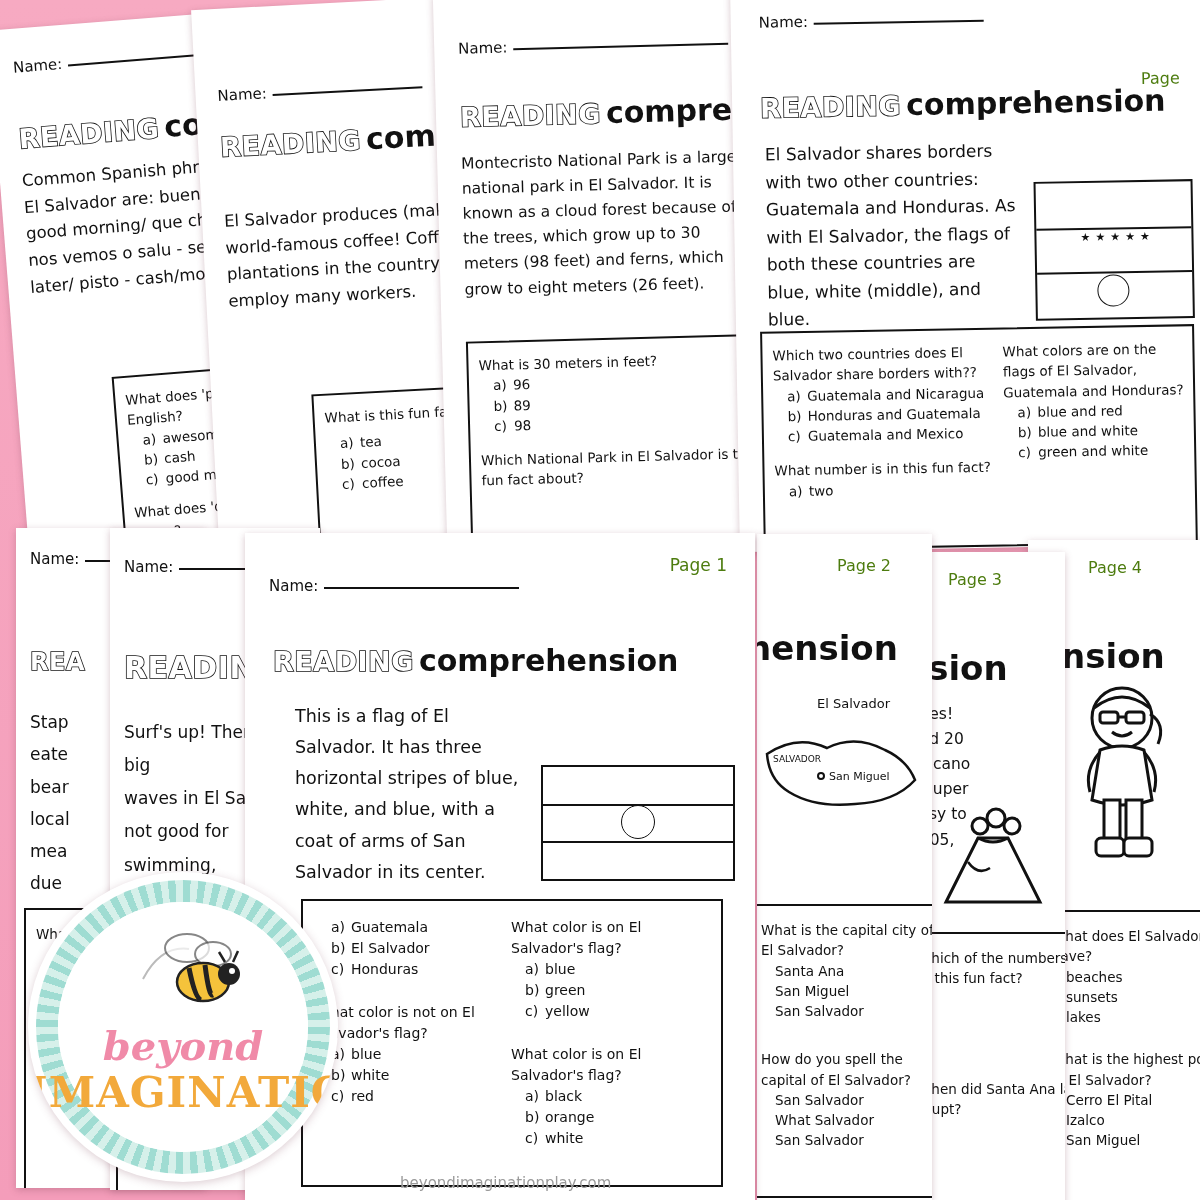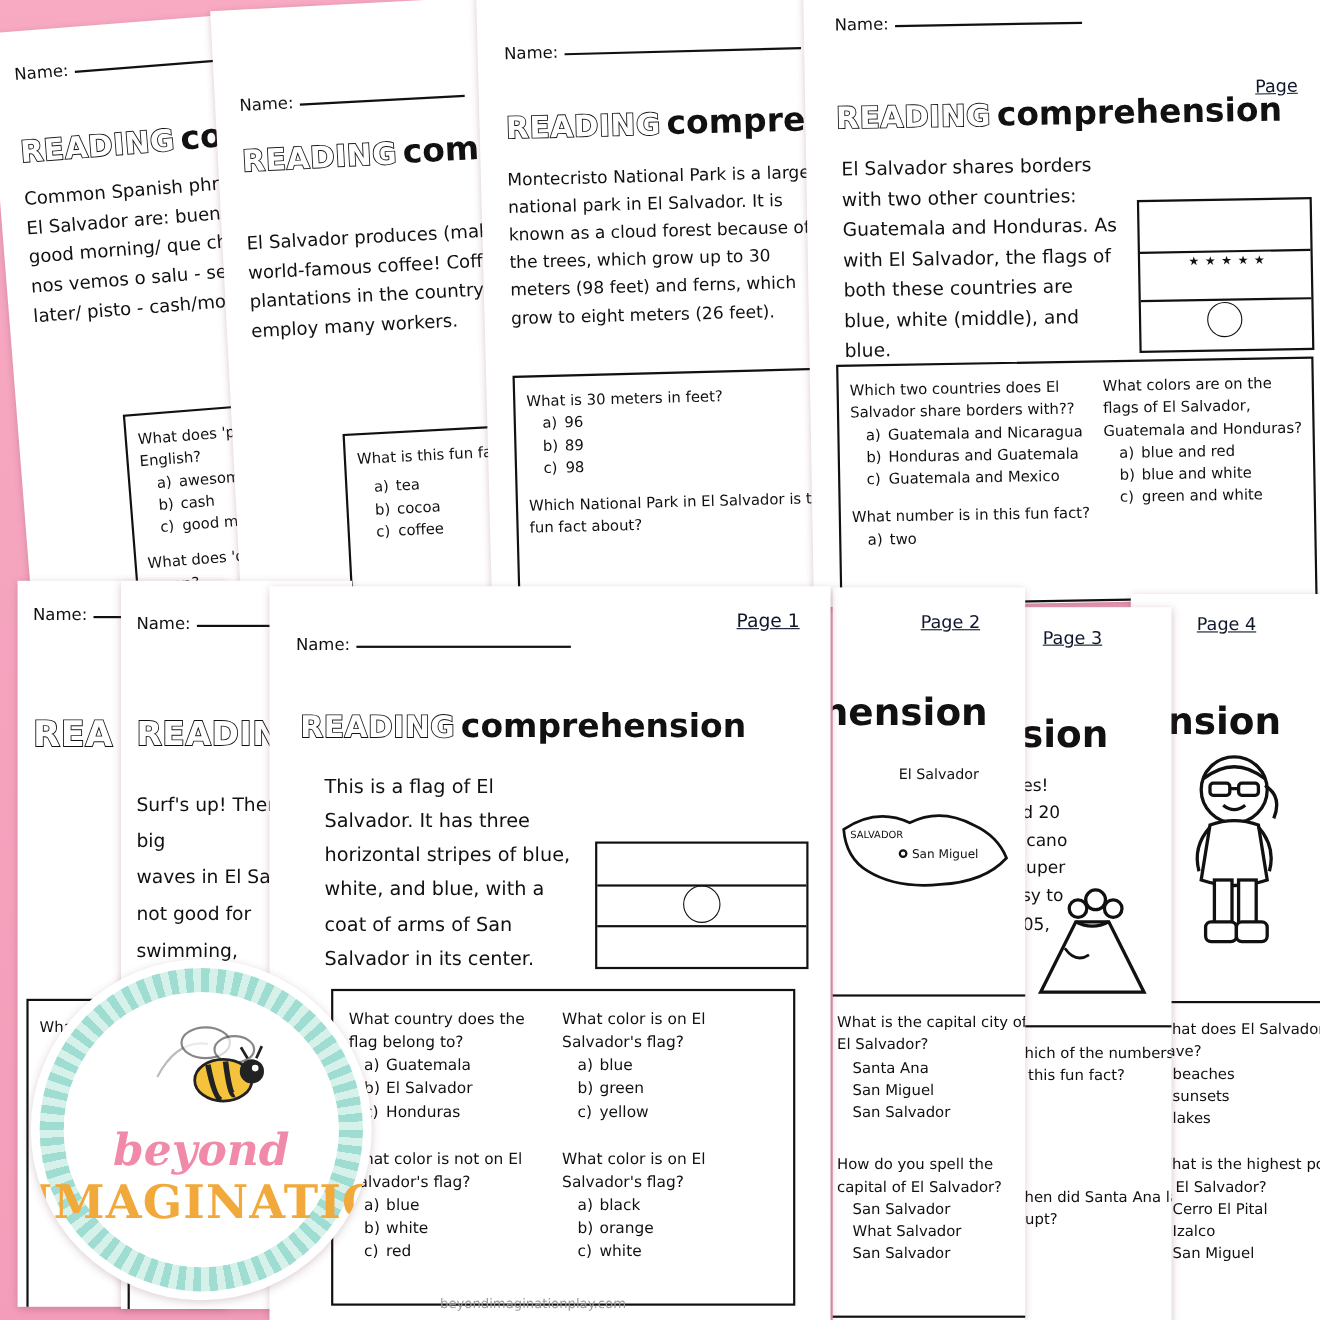--- a/index.html
+++ b/index.html
@@ -19,34 +19,34 @@
     position:absolute;background:#fff;
     box-shadow:0 2px 7px rgba(120,60,80,.30);
     overflow:hidden;
   }
   .inner{position:absolute;inset:0;}
   .nameline{
     position:absolute;font-family:"DejaVu Sans",sans-serif;
     font-size:15px;color:#111;white-space:nowrap;
   }
   .nameline .u{display:inline-block;border-bottom:2px solid #111;width:190px;margin-left:6px;vertical-align:2px;}
-  .pagelbl{position:absolute;font-size:16px;color:#0f172a;text-decoration:underline;}
+  .pagelbl{position:absolute;font-size:16px;color:#4d7c0f;}
   .title{position:absolute;white-space:nowrap;}
   .title .t1{font-family:"DejaVu Sans",sans-serif;font-weight:bold;font-size:27px;letter-spacing:.5px;
      color:#fff;-webkit-text-stroke:1.6px #111; paint-order:stroke fill;}
   .title .t2{font-family:"DejaVu Sans",sans-serif;font-weight:bold;font-size:30px;color:#111;}
   .body{position:absolute;font-size:16.5px;line-height:1.62;color:#111;}
   .qbox{position:absolute;border:2.5px solid #111;}
   .q{font-size:13.5px;line-height:1.5;color:#111;}
   .opt{margin-left:14px;}
   .opt b{font-weight:normal;display:inline-block;width:20px;}
   .flagbox{position:absolute;border:2.5px solid #111;background:#fff;}
   .flagstripe{position:absolute;left:0;right:0;border-top:2.5px solid #111;}
   .seal{position:absolute;border:1.5px solid #111;border-radius:50%;}
-  .footer{position:absolute;font-size:12px;color:#9a9a9a;margin-top:40px;}
+  .footer{position:absolute;font-size:15px;color:#9a9a9a;margin-top:40px;}
   .stars{position:absolute;display:flex;gap:5px;font-size:11px;color:#111;}
   .map{position:absolute;}
   .volc{position:absolute;}
   .kid{position:absolute;}
   
   #logo{position:absolute;left:28px;bottom:18px;width:310px;height:310px;border-radius:50%;
      background:#fff;box-shadow:0 2px 8px rgba(120,60,80,.25);overflow:hidden;}
   #logo .ring{position:absolute;inset:8px;border-radius:50%;
      background:
        repeating-conic-gradient(from 0deg, #9fdcd2 0deg 3deg, #d6f0ea 3deg 6deg);
@@ -276,21 +276,24 @@
     </div>
   </div>
 </div>
 
 <div class="sheet" style="left:16px;top:528px;width:190px;height:660px;">
   <div class="inner">
     <div class="nameline" style="left:14px;top:22px;">
       <span>Name:</span><span class="u" style="width:60px"></span>
     </div>
     <div class="title" style="left:14px;top:120px;">
-      <span class="t1" style="font-size:32px;">REA</span>
+      <span class="t1" style="font-size:24px;">REA</span>
+    </div>
+    <div class="body" style="left:14px;top:178px;width:150px;font-size:17px;line-height:1.9;">
+      Stap<br>eate<br>bear<br>local<br>mea<br>due
     </div>
     <div class="qbox" style="left:8px;top:380px;width:175px;height:280px;">
       <div class="q" style="padding:14px 10px;">Wha</div>
     </div>
   </div>
 </div>
 
 <div class="sheet" style="left:110px;top:528px;width:210px;height:662px;">
   <div class="inner">
     <div class="nameline" style="left:14px;top:30px;">
@@ -320,21 +323,20 @@
 
     <div class="flagbox" style="left:296px;top:232px;width:190px;height:112px;">
       <div class="flagstripe" style="top:33%;"></div>
       <div class="flagstripe" style="top:66%;"></div>
       <div class="seal" style="left:78px;top:38px;width:32px;height:32px;"></div>
     </div>
 
     <div class="qbox" style="left:56px;top:366px;width:418px;height:284px;">
       <div class="q" style="padding:16px 14px;position:relative;height:100%;font-size:14px;">
         <div style="width:190px;">
-          <div>What country does the flag belong to?</div>
           <div class="opt"><b>a)</b><span>Guatemala</span></div>
           <div class="opt"><b>b)</b><span>El Salvador</span></div>
           <div class="opt"><b>c)</b><span>Honduras</span></div>
           <div style="margin-top:22px">What color is not on El Salvador's flag?</div>
           <div class="opt"><b>a)</b><span>blue</span></div>
           <div class="opt"><b>b)</b><span>white</span></div>
           <div class="opt"><b>c)</b><span>red</span></div>
         </div>
         <div style="position:absolute;left:208px;top:16px;width:190px;">
           <div>What color is on El Salvador's flag?</div>

